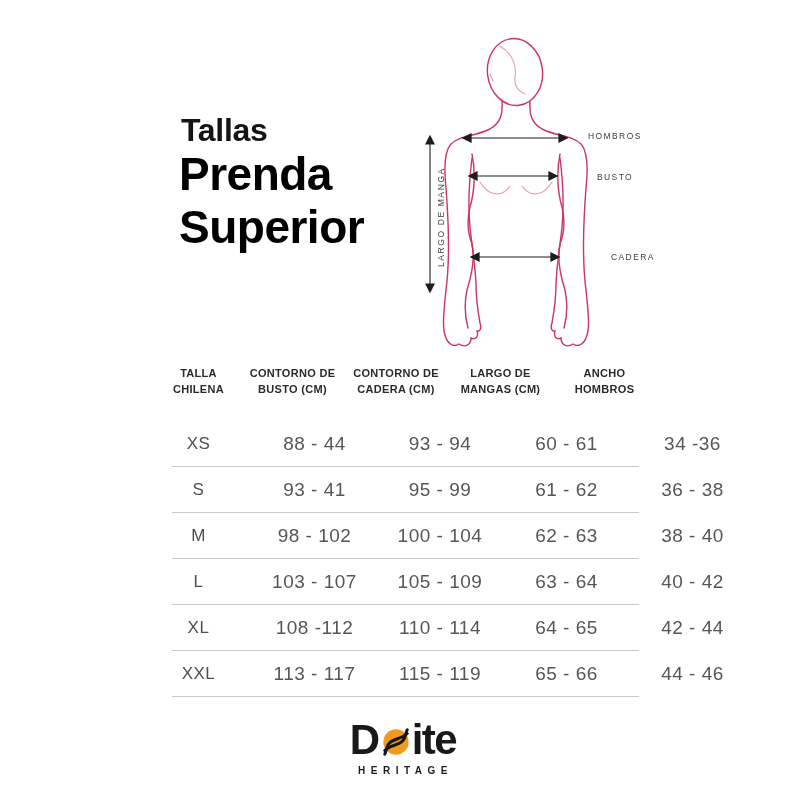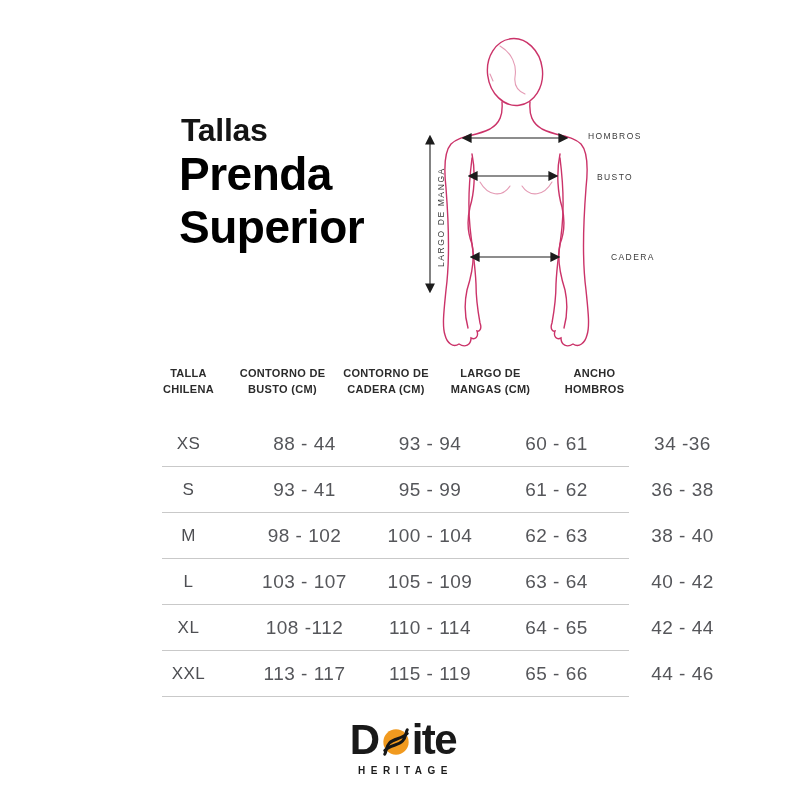--- a/index.html
+++ b/index.html
@@ -19,21 +19,21 @@
   .figure-svg { position:absolute; left:420px; top:22px; width:250px; height:335px; }
   .mlabel { position:absolute; font-size:8.5px; letter-spacing:1.4px; color:#3a3a3a; font-weight:500; }
   .mlabel.hombros { left:588px; top:131px; }
   .mlabel.busto   { left:597px; top:172px; }
   .mlabel.cadera  { left:591px; top:252px;margin-left:20px; }
   .vlabel { position:absolute; left:436px; top:138px; height:158px; writing-mode:vertical-rl;
     transform:rotate(180deg); font-size:8.5px; letter-spacing:1.6px; color:#3a3a3a;
     font-weight:500; text-align:center; }
 
   
-  .size-table { position:absolute; left:146px; top:366px; width:500px; }
+  .size-table { position:absolute; left:156px; top:366px; width:500px; }
   .thead, .trow { display:grid; grid-template-columns:85px 103px 104px 105px 103px; }
   .thead { margin-bottom:23px; }
   .th { text-align:center; font-size:11px; font-weight:bold; color:#2b2b2b; line-height:1.45;
     letter-spacing:0.3px; }
   .trow { height:46px; align-items:center; position:relative;gap:22px; }
   .trow::after { content:""; position:absolute; left:16px; right:17px; bottom:0; height:1px;
     background:#c9c9c9; }
   .td { text-align:center; font-size:19px; color:#55565a; letter-spacing:0.5px; }
   .td.size { font-size:17px; color:#4e4f53; }
 

